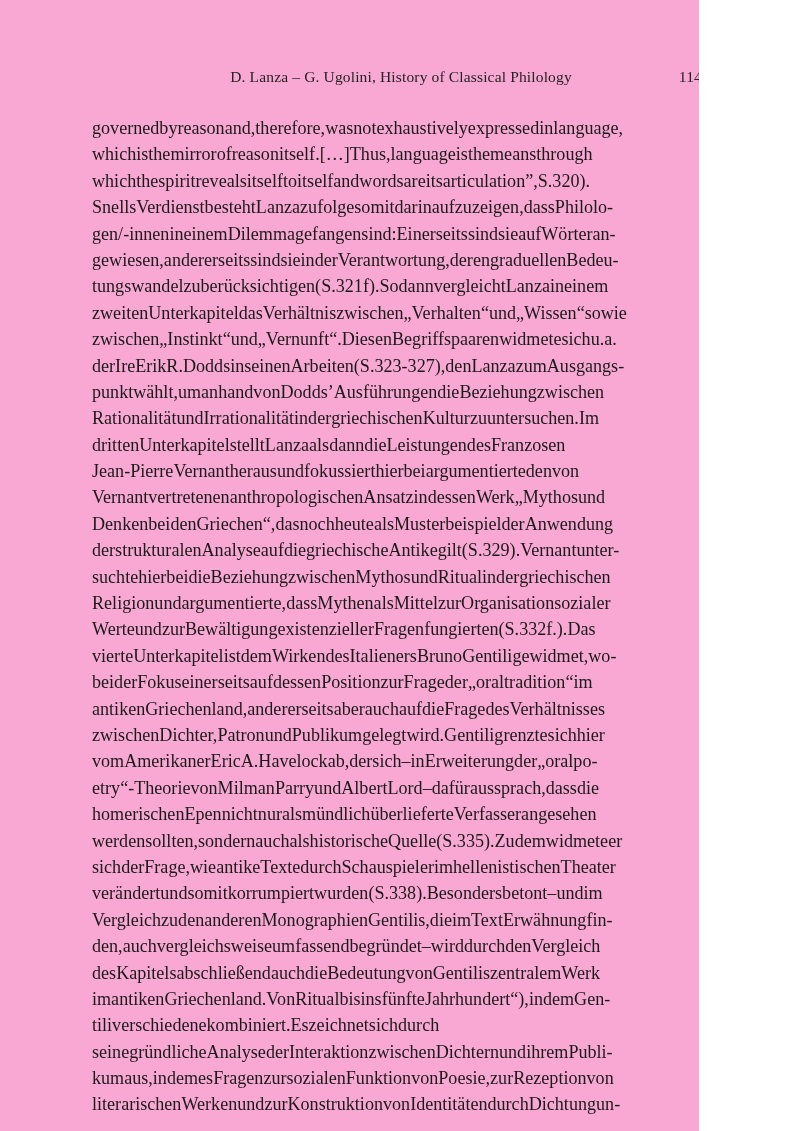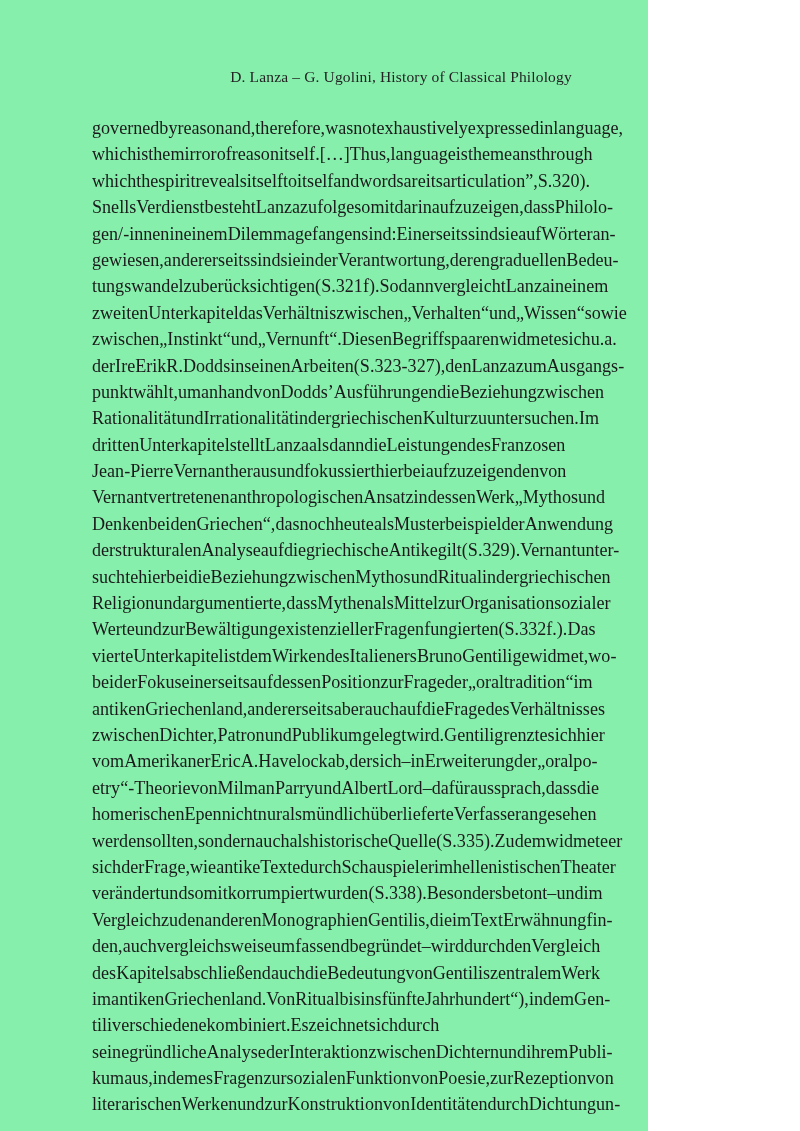--- a/index.html
+++ b/index.html
@@ -6,23 +6,23 @@
     margin: 0;
     padding: 0;
     background: #ffffff;
   }
   body {
     font-family: "Liberation Serif", "DejaVu Serif", serif;
     color: #1a1a1a;
   }
   .page {
     position: relative;
-    width: 648px;
+    width: 699px;
     height: 1131px;
-    background: #86efac;
+    background: #f9a8d4;
     overflow: hidden;
     box-sizing: border-box;
   }
 
   
   .running-head {
     position: absolute;
     left: 92px;
     top: 68px;
     width: 618px;
@@ -95,21 +95,21 @@
       <div class="tline just"><span class="w">Snells</span><span class="w">Verdienst</span><span class="w">besteht</span><span class="w">Lanza</span><span class="w">zufolge</span><span class="w">somit</span><span class="w">darin</span><span class="w">aufzuzeigen,</span><span class="w">dass</span><span class="w">Philolo-</span></div>
       <div class="tline just"><span class="w">gen/-innen</span><span class="w">in</span><span class="w">einem</span><span class="w">Dilemma</span><span class="w">gefangen</span><span class="w">sind:</span><span class="w">Einerseits</span><span class="w">sind</span><span class="w">sie</span><span class="w">auf</span><span class="w">Wörter</span><span class="w">an-</span></div>
       <div class="tline just"><span class="w">gewiesen,</span><span class="w">andererseits</span><span class="w">sind</span><span class="w">sie</span><span class="w">in</span><span class="w">der</span><span class="w">Verantwortung,</span><span class="w">deren</span><span class="w">graduellen</span><span class="w">Bedeu-</span></div>
       <div class="tline just"><span class="w">tungswandel</span><span class="w">zu</span><span class="w">berücksichtigen</span><span class="w">(S.</span><span class="w">321f).</span><span class="w">Sodann</span><span class="w">vergleicht</span><span class="w">Lanza</span><span class="w">in</span><span class="w">einem</span></div>
       <div class="tline just"><span class="w">zweiten</span><span class="w">Unterkapitel</span><span class="w">das</span><span class="w">Verhältnis</span><span class="w">zwischen</span><span class="w">„Verhalten“</span><span class="w">und</span><span class="w">„Wissen“</span><span class="w">sowie</span></div>
       <div class="tline just"><span class="w">zwischen</span><span class="w">„Instinkt“</span><span class="w">und</span><span class="w">„Vernunft“.</span><span class="w">Diesen</span><span class="w">Begriffspaaren</span><span class="w">widmete</span><span class="w">sich</span><span class="w">u.a.</span></div>
       <div class="tline just"><span class="w">der</span><span class="w">Ire</span><span class="w">Erik</span><span class="w">R.</span><span class="w">Dodds</span><span class="w">in</span><span class="w">seinen</span><span class="w">Arbeiten</span><span class="w">(S.</span><span class="w">323-327),</span><span class="w">den</span><span class="w">Lanza</span><span class="w">zum</span><span class="w">Ausgangs-</span></div>
       <div class="tline just"><span class="w">punkt</span><span class="w">wählt,</span><span class="w">um</span><span class="w">anhand</span><span class="w">von</span><span class="w">Dodds’</span><span class="w">Ausführungen</span><span class="w">die</span><span class="w">Beziehung</span><span class="w">zwischen</span></div>
       <div class="tline just"><span class="w">Rationalität</span><span class="w">und</span><span class="w">Irrationalität</span><span class="w">in</span><span class="w">der</span><span class="w">griechischen</span><span class="w">Kultur</span><span class="w">zu</span><span class="w">untersuchen.</span><span class="w">Im</span></div>
       <div class="tline just"><span class="w">dritten</span><span class="w">Unterkapitel</span><span class="w">stellt</span><span class="w">Lanza</span><span class="w">alsdann</span><span class="w">die</span><span class="w">Leistungen</span><span class="w">des</span><span class="w">Franzosen</span></div>
-      <div class="tline just"><span class="w">Jean-Pierre</span><span class="w">Vernant</span><span class="w">heraus</span><span class="w">und</span><span class="w">fokussiert</span><span class="w">hierbei</span><span class="w">aufzuzeigen</span><span class="w">den</span><span class="w">von</span></div>
+      <div class="tline just"><span class="w">Jean-Pierre</span><span class="w">Vernant</span><span class="w">heraus</span><span class="w">und</span><span class="w">fokussiert</span><span class="w">hierbei</span><span class="w">argumentierte</span><span class="w">den</span><span class="w">von</span></div>
       <div class="tline just"><span class="w">Vernant</span><span class="w">vertretenen</span><span class="w">anthropologischen</span><span class="w">Ansatz</span><span class="w">in</span><span class="w">dessen</span><span class="w">Werk</span><span class="w">„Mythos</span><span class="w">und</span></div>
       <div class="tline just"><span class="w">Denken</span><span class="w">bei</span><span class="w">den</span><span class="w">Griechen“,</span><span class="w">das</span><span class="w">noch</span><span class="w">heute</span><span class="w">als</span><span class="w">Musterbeispiel</span><span class="w">der</span><span class="w">Anwendung</span></div>
       <div class="tline just"><span class="w">der</span><span class="w">strukturalen</span><span class="w">Analyse</span><span class="w">auf</span><span class="w">die</span><span class="w">griechische</span><span class="w">Antike</span><span class="w">gilt</span><span class="w">(S.</span><span class="w">329).</span><span class="w">Vernant</span><span class="w">unter-</span></div>
       <div class="tline just"><span class="w">suchte</span><span class="w">hierbei</span><span class="w">die</span><span class="w">Beziehung</span><span class="w">zwischen</span><span class="w">Mythos</span><span class="w">und</span><span class="w">Ritual</span><span class="w">in</span><span class="w">der</span><span class="w">griechischen</span></div>
       <div class="tline just"><span class="w">Religion</span><span class="w">und</span><span class="w">argumentierte,</span><span class="w">dass</span><span class="w">Mythen</span><span class="w">als</span><span class="w">Mittel</span><span class="w">zur</span><span class="w">Organisation</span><span class="w">sozialer</span></div>
       <div class="tline just"><span class="w">Werte</span><span class="w">und</span><span class="w">zur</span><span class="w">Bewältigung</span><span class="w">existenzieller</span><span class="w">Fragen</span><span class="w">fungierten</span><span class="w">(S.</span><span class="w">332f.).</span><span class="w">Das</span></div>
       <div class="tline just"><span class="w">vierte</span><span class="w">Unterkapitel</span><span class="w">ist</span><span class="w">dem</span><span class="w">Wirken</span><span class="w">des</span><span class="w">Italieners</span><span class="w">Bruno</span><span class="w">Gentili</span><span class="w">gewidmet,</span><span class="w">wo-</span></div>
       <div class="tline just"><span class="w">bei</span><span class="w">der</span><span class="w">Fokus</span><span class="w">einerseits</span><span class="w">auf</span><span class="w">dessen</span><span class="w">Position</span><span class="w">zur</span><span class="w">Frage</span><span class="w">der</span><span class="w">„oral</span><span class="w">tradition“</span><span class="w">im</span></div>
       <div class="tline just"><span class="w">antiken</span><span class="w">Griechenland,</span><span class="w">andererseits</span><span class="w">aber</span><span class="w">auch</span><span class="w">auf</span><span class="w">die</span><span class="w">Frage</span><span class="w">des</span><span class="w">Verhältnisses</span></div>
       <div class="tline just"><span class="w">zwischen</span><span class="w">Dichter,</span><span class="w">Patron</span><span class="w">und</span><span class="w">Publikum</span><span class="w">gelegt</span><span class="w">wird.</span><span class="w">Gentili</span><span class="w">grenzte</span><span class="w">sich</span><span class="w">hier</span></div>

